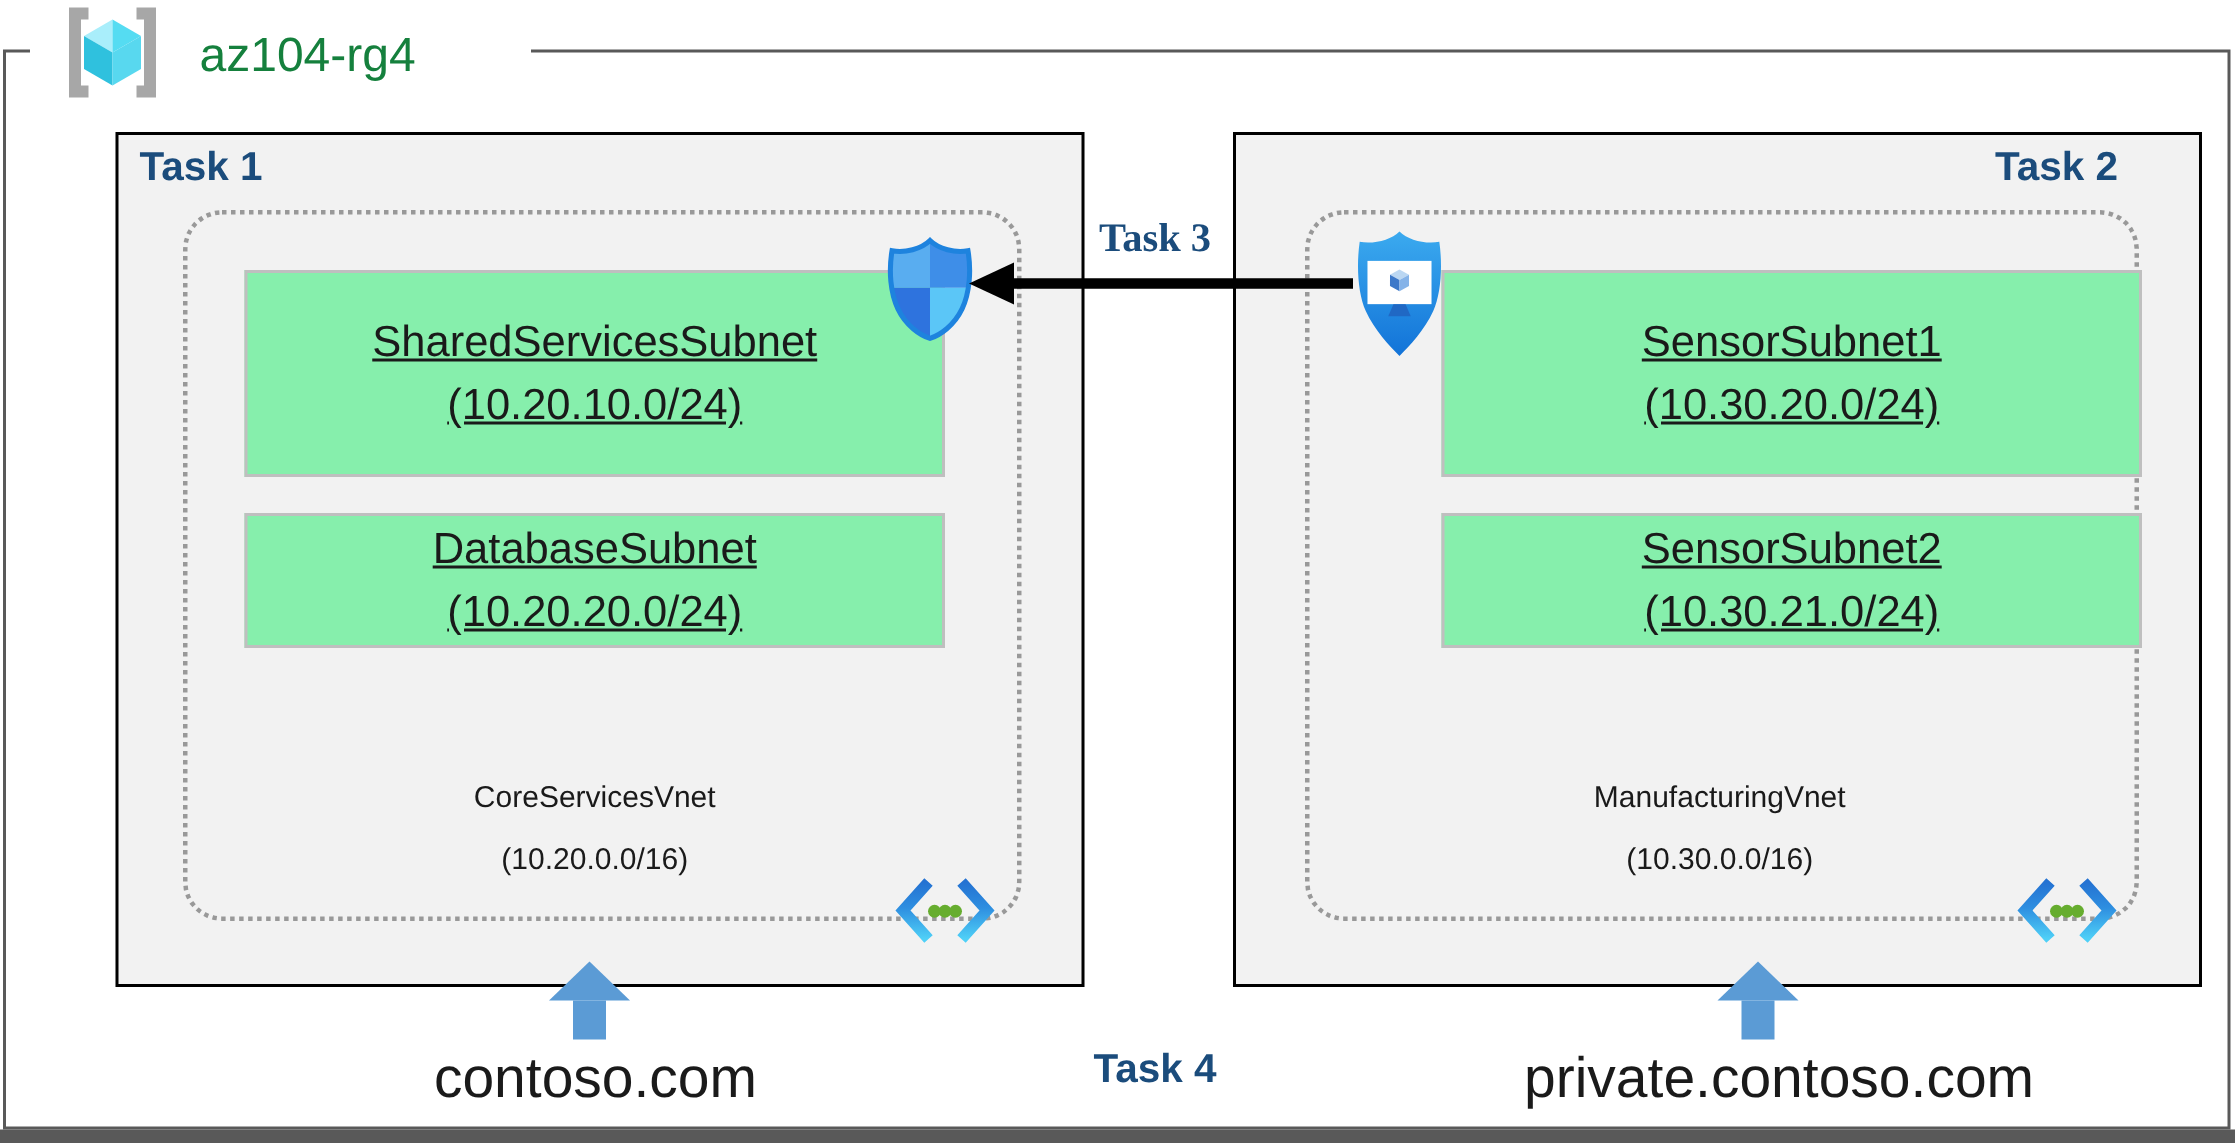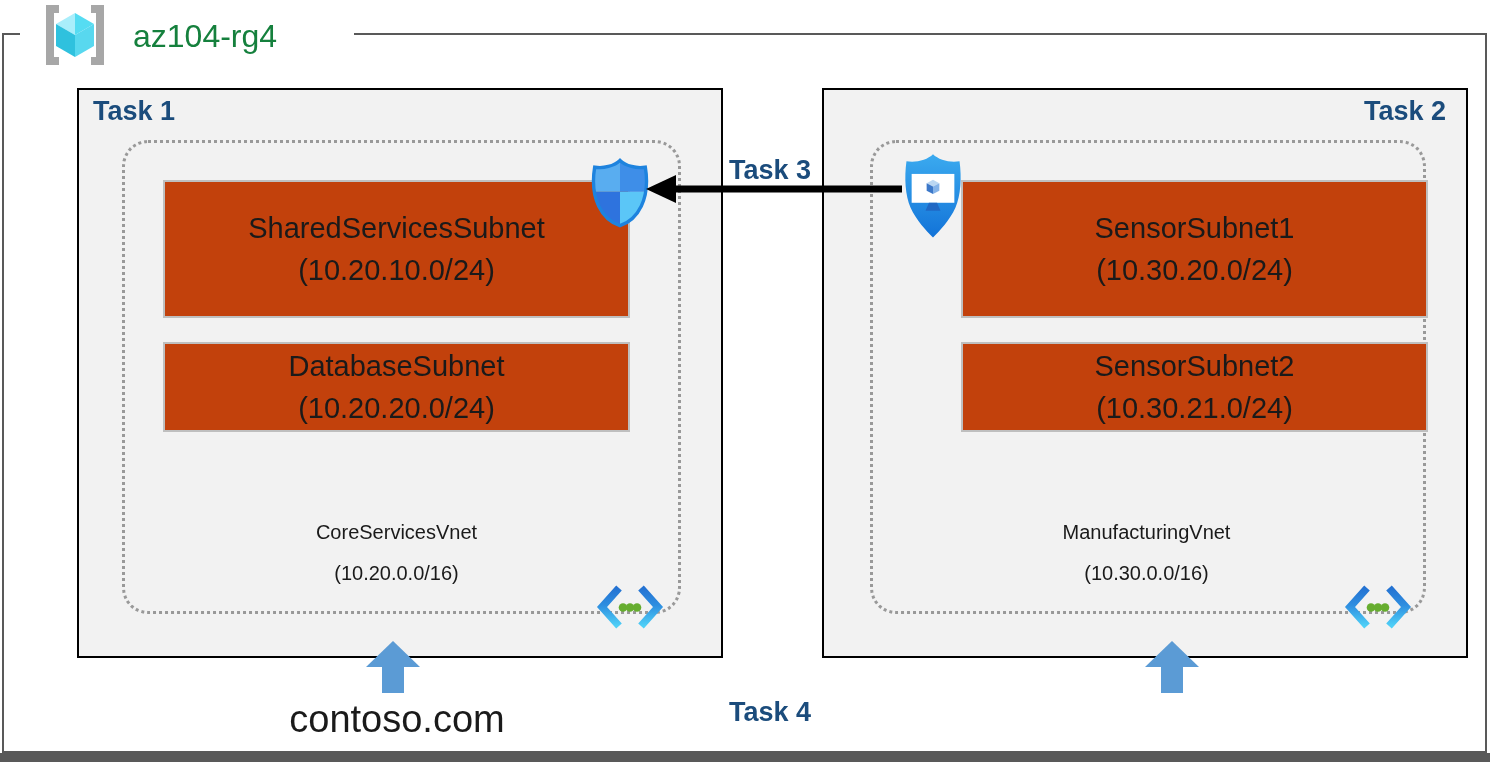--- a/index.html
+++ b/index.html
@@ -26,35 +26,35 @@
   .task-box {
     position:absolute; top:88px; width:646px; height:570px;
     background:#f2f2f2; border:2.5px solid #000;
   }
   .task-box.left  { left:77px; }
   .task-box.right { left:822px; }
   .task-label {
     position:absolute; font-size:27px; font-weight:bold; color:#1b4c7c; white-space:nowrap;
   }
   .task1-label { left:93px;  top:96px; }
-  .task2-label { left:1330px; top:96px; width:116px; text-align:right; }
-  .task3-label { left:690px; top:155px; width:160px; text-align:center; }
+  .task2-label { left:1330px; top:96px; width:116px; }
+  .task3-label { left:690px; top:143px; width:160px; text-align:center;font-family:Liberation Serif, serif; }
   .task4-label { left:690px; top:697px; width:160px; text-align:center; }
   
   .vnet-dotted {
     position:absolute; top:140px; width:559px; height:474px;
     border:3px dotted #999999; border-radius:26px;
   }
   .vnet-dotted.left  { left:122px; }
   .vnet-dotted.right { left:870px; width:556px; }
   
   .subnet {
-    position:absolute; width:467px; background:#c2410c; border:2px solid #bfbfbf;
+    position:absolute; width:467px; background:#86efac; border:2px solid #bfbfbf;
     display:flex; flex-direction:column; align-items:center; justify-content:center;
-    font-size:29px; color:#1a1a1a; line-height:42px; text-align:center;
+    font-size:29px; color:#1a1a1a; line-height:42px; text-align:center;text-decoration:underline;
   }
   .subnet.s1 { top:180px; height:138px; }
   .subnet.s2 { top:342px; height:90px; }
   .subnet.colL { left:163px; }
   .subnet.colR { left:917px;margin-left:44px; }
   
   .vnet-name {
     position:absolute; top:512px; width:507px; text-align:center;
     font-size:20px; color:#1a1a1a; line-height:41px;
   }
@@ -205,16 +205,17 @@
   <div class="up-arrow left">
     <div class="head"></div>
     <div class="shaft"></div>
   </div>
   <div class="up-arrow right">
     <div class="head"></div>
     <div class="shaft"></div>
   </div>
   <div class="dns-label left">contoso.com</div>
   <div class="task-label task4-label">Task 4</div>
+  <div class="dns-label right">private.contoso.com</div>
 
   <div class="bottom-bar"></div>
 
 </div>
 
 </body></html>

